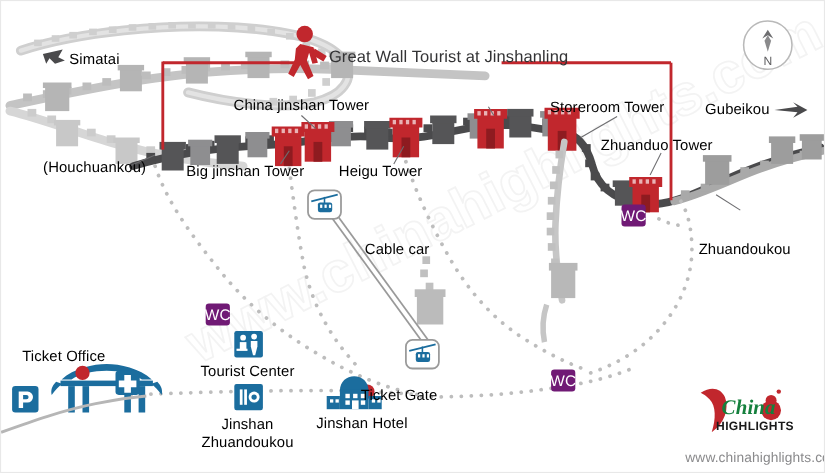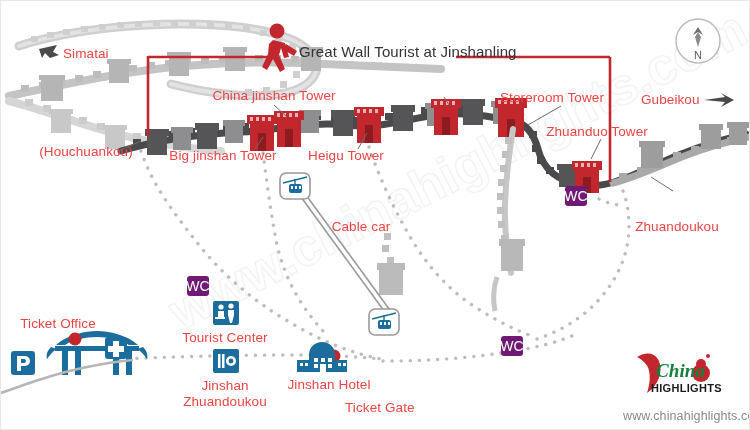--- a/index.html
+++ b/index.html
@@ -3,21 +3,21 @@
 <meta charset="utf-8">
 <style>
   html,body{margin:0;padding:0;background:#fff;}
   body{font-family:"Liberation Sans","DejaVu Sans",sans-serif;}
   #map-root{
     position:relative;width:750px;height:430px;overflow:hidden;
     background:#ffffff;border:1px solid #e8e8e8;box-sizing:border-box;
   }
   #map-svg{position:absolute;left:0;top:0;width:750px;height:430px;}
   .lbl{
-    position:absolute;color:#ef4444;white-space:nowrap;
+    position:absolute;color:#000000;white-space:nowrap;
     font-family:"Liberation Sans","DejaVu Sans",sans-serif;
     line-height:1;letter-spacing:.1px;
   }
   .lbl-tower{font-size:13.5px;}
   .lbl-place{font-size:13.5px;}
   .lbl-title{font-size:15px;color:#333335;}
   .lbl-ctr{text-align:center;transform:translateX(-50%);}
   .lbl-cred{font-size:12.5px;color:#8a8a8c;}
   .icon-box{position:absolute;}
   .wc-box{
@@ -494,21 +494,21 @@
   <div class="icon-box wc-box" style="left:564px;top:185px;">WC</div>
   <div class="icon-box wc-box" style="left:500px;top:335px;">WC</div>
 
   <div class="lbl lbl-place lbl-ctr" style="left:224px;top:330px;">Tourist Center</div>
   <div class="lbl lbl-place lbl-ctr" style="left:224px;top:377px;line-height:1.15;">
     <span>Jinshan</span><br>
     <span>Zhuandoukou</span>
   </div>
   <div class="lbl lbl-place lbl-ctr" style="left:328px;top:377px;">Jinshan Hotel</div>
   <div class="lbl lbl-place lbl-ctr" style="left:57px;top:316px;">Ticket Office</div>
-  <div class="lbl lbl-place" style="left:344px;top:352px;margin-top:48px;">Ticket Gate</div>
+  <div class="lbl lbl-place" style="left:327px;top:352px;">Ticket Gate</div>
 
   <div class="lbl" style="left:655px;top:360px;font-size:19px;font-style:italic;font-weight:bold;color:#15803d;
               font-family:'Liberation Serif',serif;">China</div>
   <div class="lbl" style="left:650px;top:382px;font-size:11px;font-weight:bold;color:#1a1a1a;letter-spacing:.3px;">HIGHLIGHTS</div>
 
   <div class="lbl lbl-cred" style="left:622px;top:409px;">www.chinahighlights.com</div>
 
 </div>
 
 </body></html>

